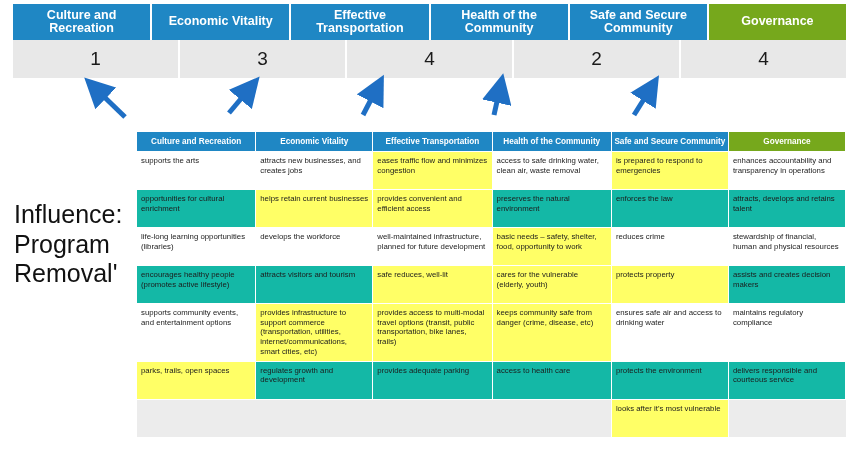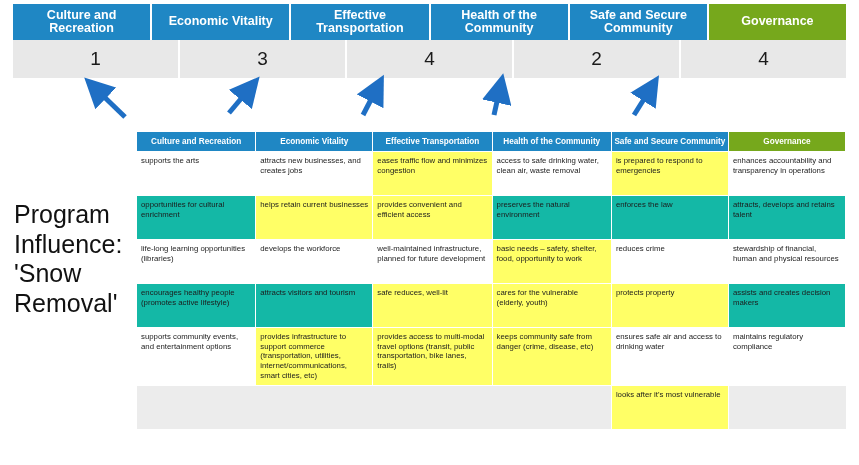--- a/index.html
+++ b/index.html
@@ -116,21 +116,21 @@
   #matrix th.gov { background: #76a81c; }
 
   #matrix td {
     font-size: 7.8px;
     line-height: 1.25;
     color: #1c1c1c;
     vertical-align: top;
     padding: 4px 4px;
     border: 1px solid #ffffff;
     background: #ffffff;
-    height: 44px;
+    height: 38px;
     box-sizing: border-box;
   }
   #matrix tr.alt td { background: #14b8a6; }
   #matrix td.hl { background: #ffff66 !important; }
   #matrix td.blank { background: #ffffff !important; }
   #matrix tr.alt td.blank { background: #ececec !important; }
   #matrix td.empty-out { background: #ffffff !important; border: none; }
 </style>
 </head>
 <body>
@@ -162,23 +162,22 @@
   <g stroke="#1f6fc4" stroke-width="5" fill="none" marker-end="url(#ah)">
     <line x1="125" y1="117" x2="95" y2="88"></line>
     <line x1="229" y1="113" x2="250" y2="88"></line>
     <line x1="363" y1="115" x2="377" y2="88"></line>
     <line x1="494" y1="115" x2="500" y2="88"></line>
     <line x1="634" y1="115" x2="651" y2="88"></line>
   </g>
 </svg>
 
 <div id="left-caption">
+  <div>Influence:</div>
   <div>Program</div>
-  <div>Influence:</div>
-  <div>'Snow</div>
   <div>Removal'</div>
 </div>
 
 <table id="matrix">
   <colgroup>
     <col class="c0">
       <col class="c1">
       <col class="c2">
       <col class="c3">
       <col class="c4">
@@ -229,20 +228,28 @@
       </tr>
       <tr>
         <td>supports community events, and entertainment options</td>
         <td class="hl">provides infrastructure to support commerce (transportation, utilities, internet/communications, smart cities, etc)</td>
         <td class="hl">provides access to multi-modal travel options (transit, public transportation, bike lanes, trails)</td>
         <td class="hl">keeps community safe from danger (crime, disease, etc)</td>
         <td>ensures safe air and access to drinking water</td>
         <td>maintains regulatory compliance</td>
       </tr>
       <tr class="alt">
+        <td class="hl">parks, trails, open spaces</td>
+        <td>regulates growth and development</td>
+        <td>provides adequate parking</td>
+        <td>access to health care</td>
+        <td>protects the environment</td>
+        <td>delivers responsible and courteous service</td>
+      </tr>
+      <tr class="alt">
         <td class="blank empty-out"></td>
         <td class="blank empty-out"></td>
         <td class="blank empty-out"></td>
         <td class="blank empty-out"></td>
         <td class="hl">looks after it's most vulnerable</td>
         <td class="blank empty-out"></td>
       </tr>
     </tbody>
 </table>
 

